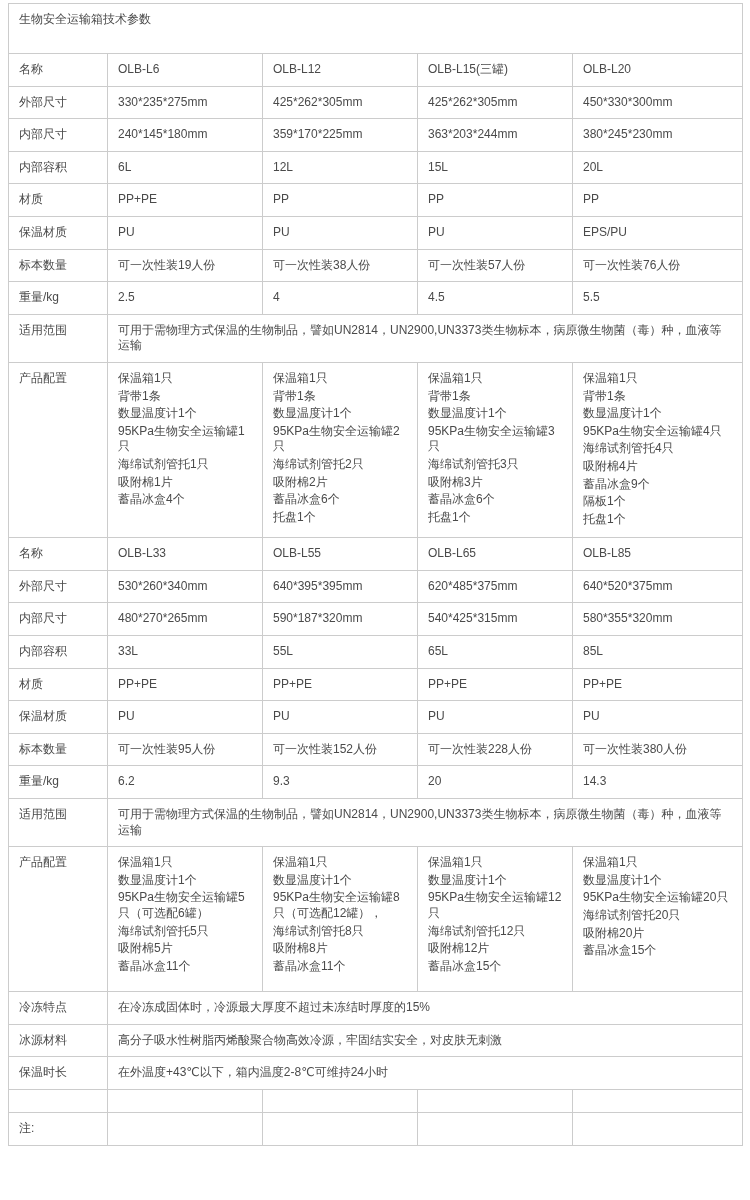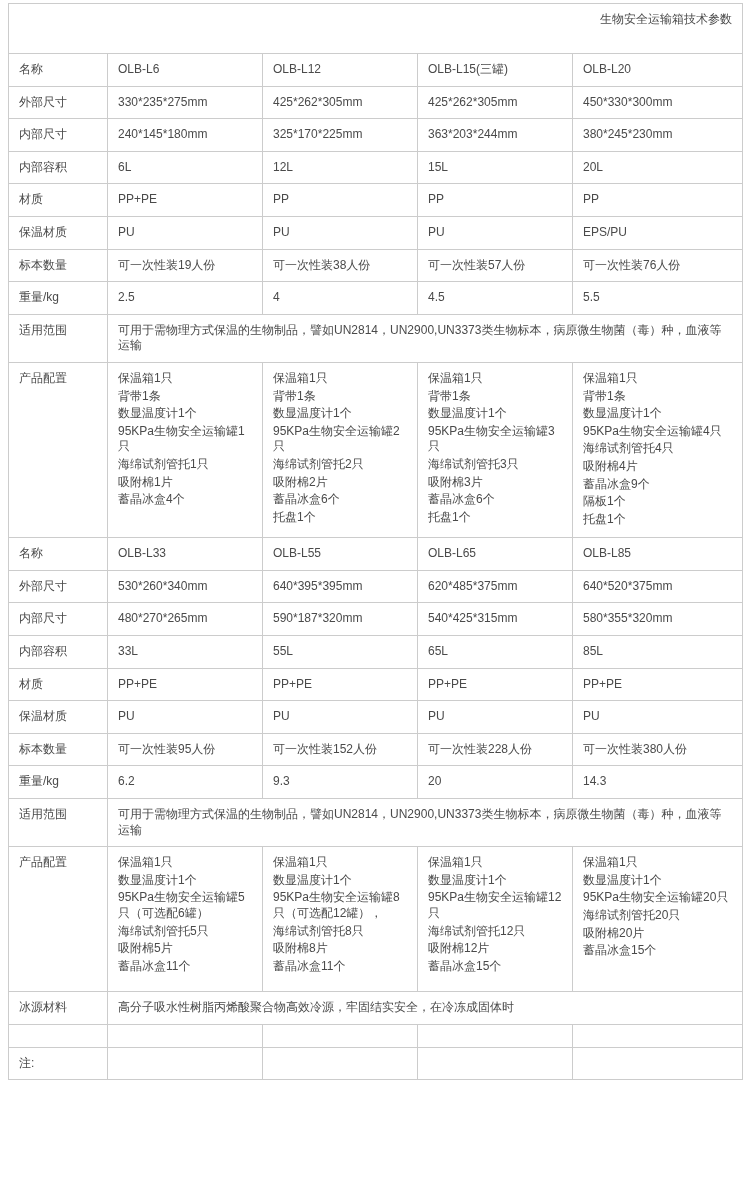--- a/index.html
+++ b/index.html
@@ -4,21 +4,21 @@
 <style>
   html,body{margin:0;padding:0;background:#ffffff;}
   body{font-family:"Liberation Sans","DejaVu Sans",sans-serif;color:#4a4a4a;}
   .page{width:750px;box-sizing:border-box;padding:3px 8px 10px 8px;}
   table.spec{border-collapse:collapse;width:734px;table-layout:fixed;background:#fff;}
   col.c-label{width:99px;}
   col.c-d1,col.c-d2,col.c-d3{width:155px;}
   col.c-d4{width:170px;}
   td{border:1px solid #cccccc;padding:8px 10px;font-size:12px;line-height:1.3;
      vertical-align:top;color:#4a4a4a;word-break:break-all;background:#fff;}
-  tr.r-title td{height:33px;text-align:right;}
+  tr.r-title td{height:33px;}
   tr.r-list td{height:128px;}
   tr.r-empty td{height:6px;}
   td .cfg{margin:0 0 2px 0;line-height:1.3;}
   .lbl{}
 </style>
 </head>
 <body>
 
 <div class="page">
   <table class="spec">
@@ -43,21 +43,21 @@
         <tr class="r-cells">
           <td class="lbl">外部尺寸</td>
           <td class="val">330*235*275mm</td>
           <td class="val">425*262*305mm</td>
           <td class="val">425*262*305mm</td>
           <td class="val">450*330*300mm</td>
         </tr>
         <tr class="r-cells">
           <td class="lbl">内部尺寸</td>
           <td class="val">240*145*180mm</td>
-          <td class="val">325*170*225mm</td>
+          <td class="val">359*170*225mm</td>
           <td class="val">363*203*244mm</td>
           <td class="val">380*245*230mm</td>
         </tr>
         <tr class="r-cells">
           <td class="lbl">内部容积</td>
           <td class="val">6L</td>
           <td class="val">12L</td>
           <td class="val">15L</td>
           <td class="val">20L</td>
         </tr>
@@ -225,22 +225,30 @@
           <td class="val">
             <div class="cfg">保温箱1只</div>
             <div class="cfg">数显温度计1个</div>
             <div class="cfg">95KPa生物安全运输罐20只</div>
             <div class="cfg">海绵试剂管托20只</div>
             <div class="cfg">吸附棉20片</div>
             <div class="cfg">蓄晶冰盒15个</div>
           </td>
         </tr>
         <tr class="r-merged">
+          <td class="lbl">冷冻特点</td>
+          <td class="val" colspan="4">在冷冻成固体时，冷源最大厚度不超过未冻结时厚度的15%</td>
+        </tr>
+        <tr class="r-merged">
           <td class="lbl">冰源材料</td>
-          <td class="val" colspan="4">高分子吸水性树脂丙烯酸聚合物高效冷源，牢固结实安全，在冷冻成固体时</td>
+          <td class="val" colspan="4">高分子吸水性树脂丙烯酸聚合物高效冷源，牢固结实安全，对皮肤无刺激</td>
+        </tr>
+        <tr class="r-merged">
+          <td class="lbl">保温时长</td>
+          <td class="val" colspan="4">在外温度+43℃以下，箱内温度2-8℃可维持24小时</td>
         </tr>
         <tr class="r-empty">
           <td class="lbl"></td>
           <td class="val"></td>
           <td class="val"></td>
           <td class="val"></td>
           <td class="val"></td>
         </tr>
         <tr class="r-cells">
           <td class="lbl">注:</td>

